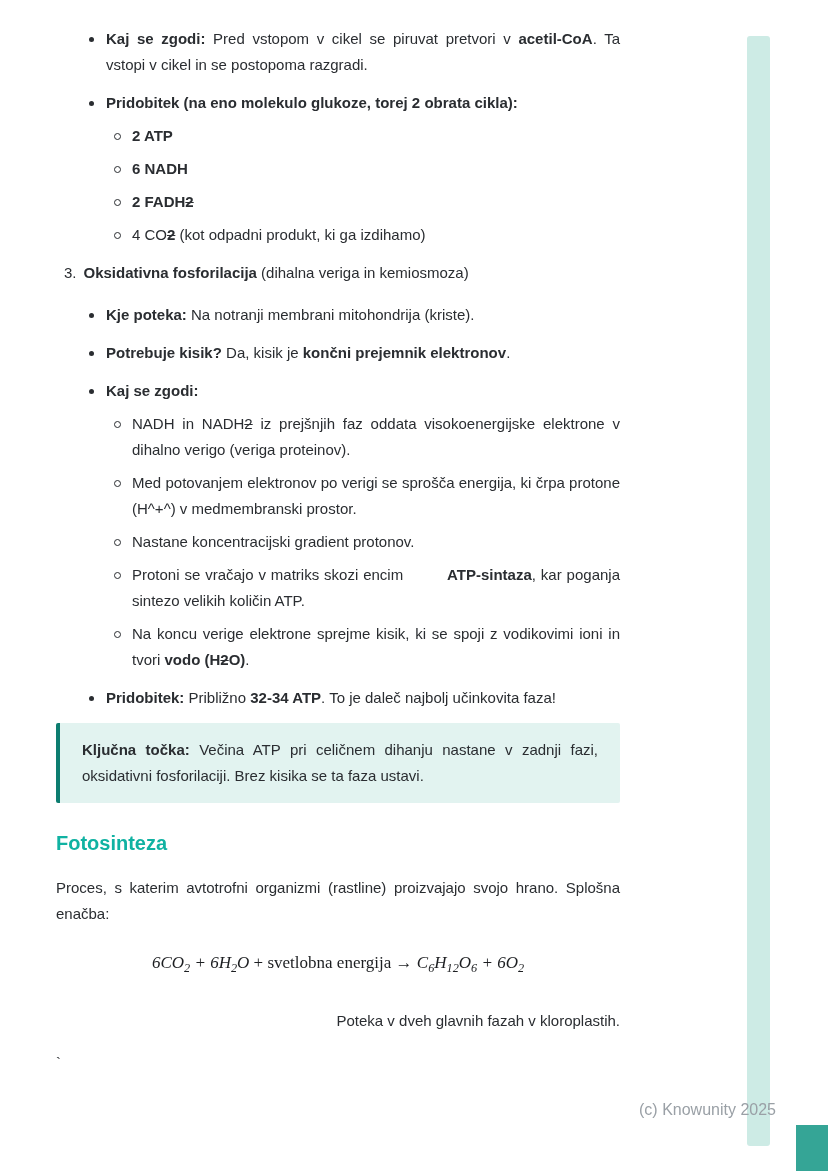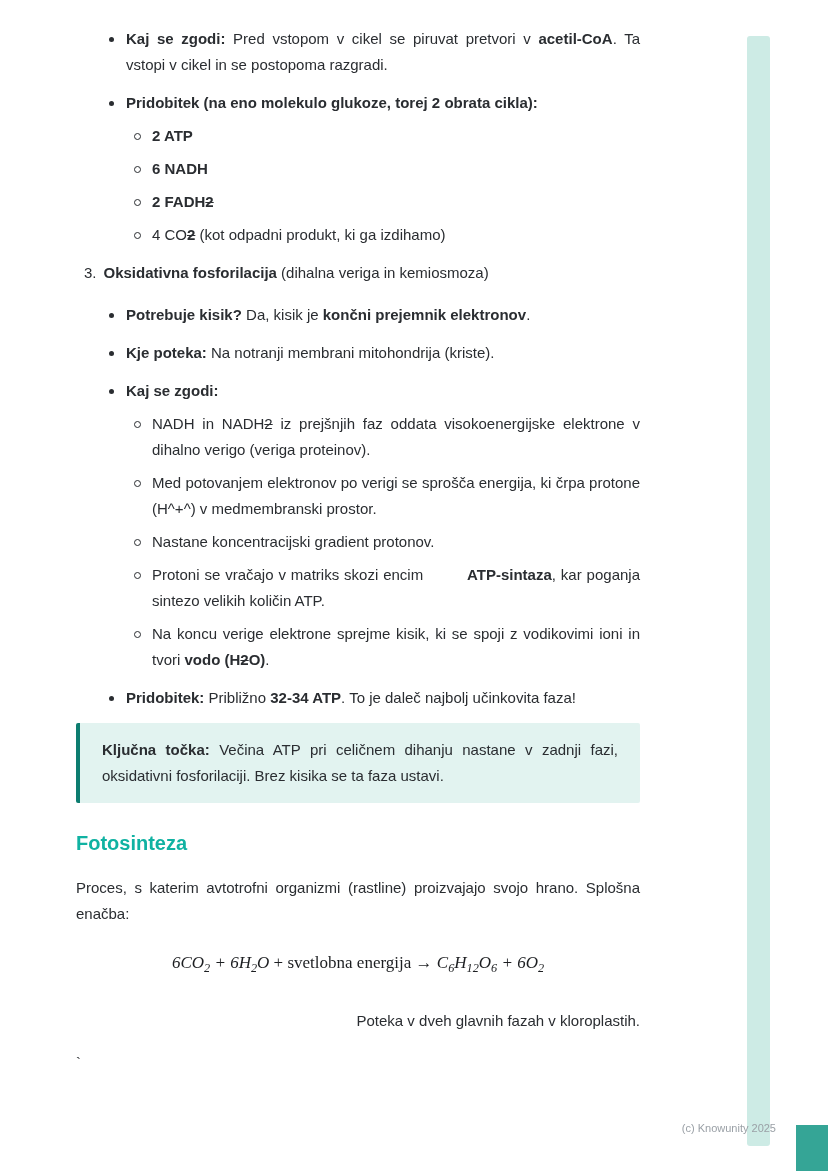--- a/index.html
+++ b/index.html
@@ -9,21 +9,21 @@
     height: 1171px;
     background: #ffffff;
     font-family: "Liberation Sans", sans-serif;
     font-size: 15px;
     line-height: 26px;
     color: var(--text, #2a2d31);
     overflow: hidden;
   }
   .content {
     position: absolute;
-    left: 76px;
+    left: 56px;
     top: 26px;
     width: 564px;
   }
   ul { list-style: none; margin: 0; padding: 0; }
 
   .li1 {
     position: relative;
     padding-left: 50px;
     margin-bottom: 12px;
     text-align: justify;
@@ -85,22 +85,22 @@
     font-size: 17px;
     line-height: 28px;
     color: #1c1e21;
   }
 
   .stray { margin: 16px 0 0 0; }
 
   .footer {
     position: absolute;
     right: 52px;
-    bottom: 36px;
-    font-size: 11px;
+    bottom: 54px;
+    font-size: 16px;
     line-height: 14px;
     color: var(--muted, #9aa0a6);
     z-index: 3;
   }
 
   .edge-band {
     position: absolute;
     top: 36px;
     right: 58px;
     width: 23px;
@@ -158,25 +158,25 @@
       </li>
     </ul>
 
     <div class="numbered">
       <span class="num">3.</span><span class="num-text"><span style="font-weight: 700;">Oksidativna fosforilacija</span><span> (dihalna veriga in kemiosmoza)</span></span>
     </div>
 
     <ul class="ul1">
       <li class="li1">
         <span class="dot"></span>
+        <div class="li-text"><span style="font-weight: 700;">Kje poteka:</span><span> Na notranji membrani mitohondrija (kriste).</span></div>
+      </li>
+      <li class="li1">
+        <span class="dot"></span>
         <div class="li-text"><span style="font-weight: 700;">Potrebuje kisik?</span><span> Da, kisik je </span><span style="font-weight: 700;">končni prejemnik elektronov</span><span>.</span></div>
-      </li>
-      <li class="li1">
-        <span class="dot"></span>
-        <div class="li-text"><span style="font-weight: 700;">Kje poteka:</span><span> Na notranji membrani mitohondrija (kriste).</span></div>
       </li>
       <li class="li1">
         <span class="dot"></span>
         <div class="li-text"><span style="font-weight: 700;">Kaj se zgodi:</span></div>
         <ul class="ul2">
           <li class="li2">
             <span class="circ"></span>
             <div class="li-text"><span>NADH in NADH</span><span style="text-decoration: line-through;">2</span><span> iz prejšnjih faz oddata visokoenergijske elektrone v dihalno verigo (veriga proteinov).</span></div>
           </li>
           <li class="li2">

